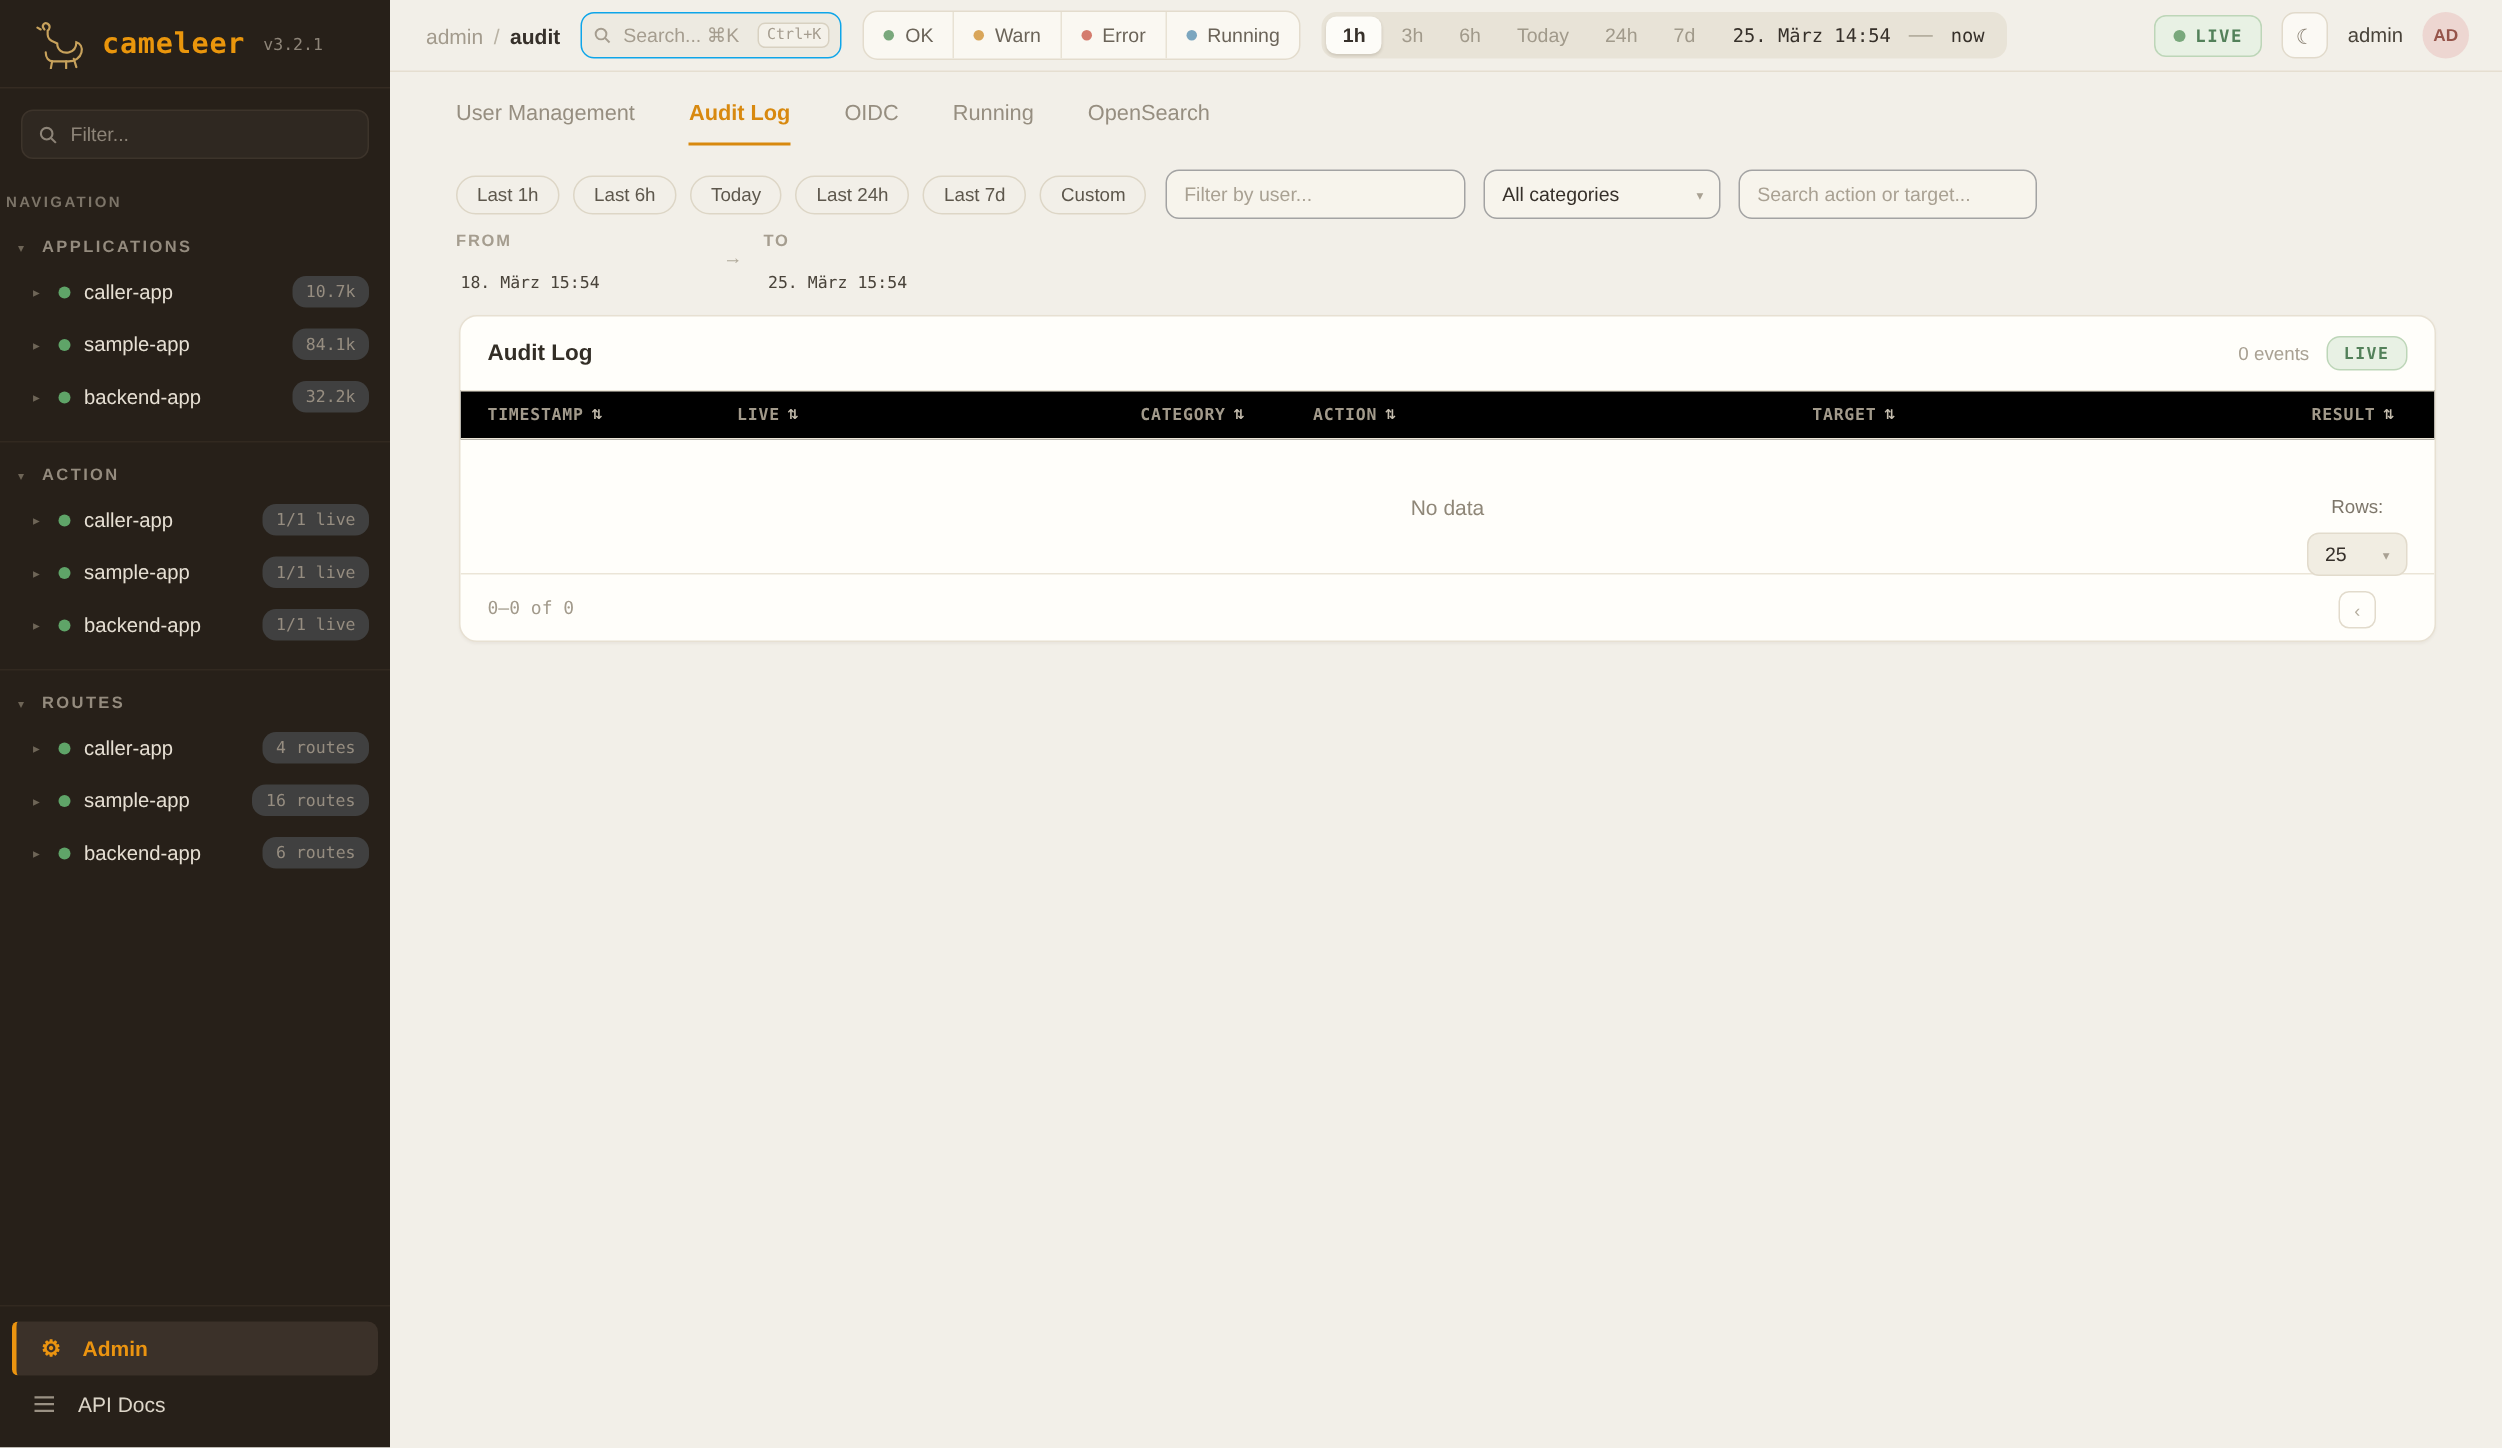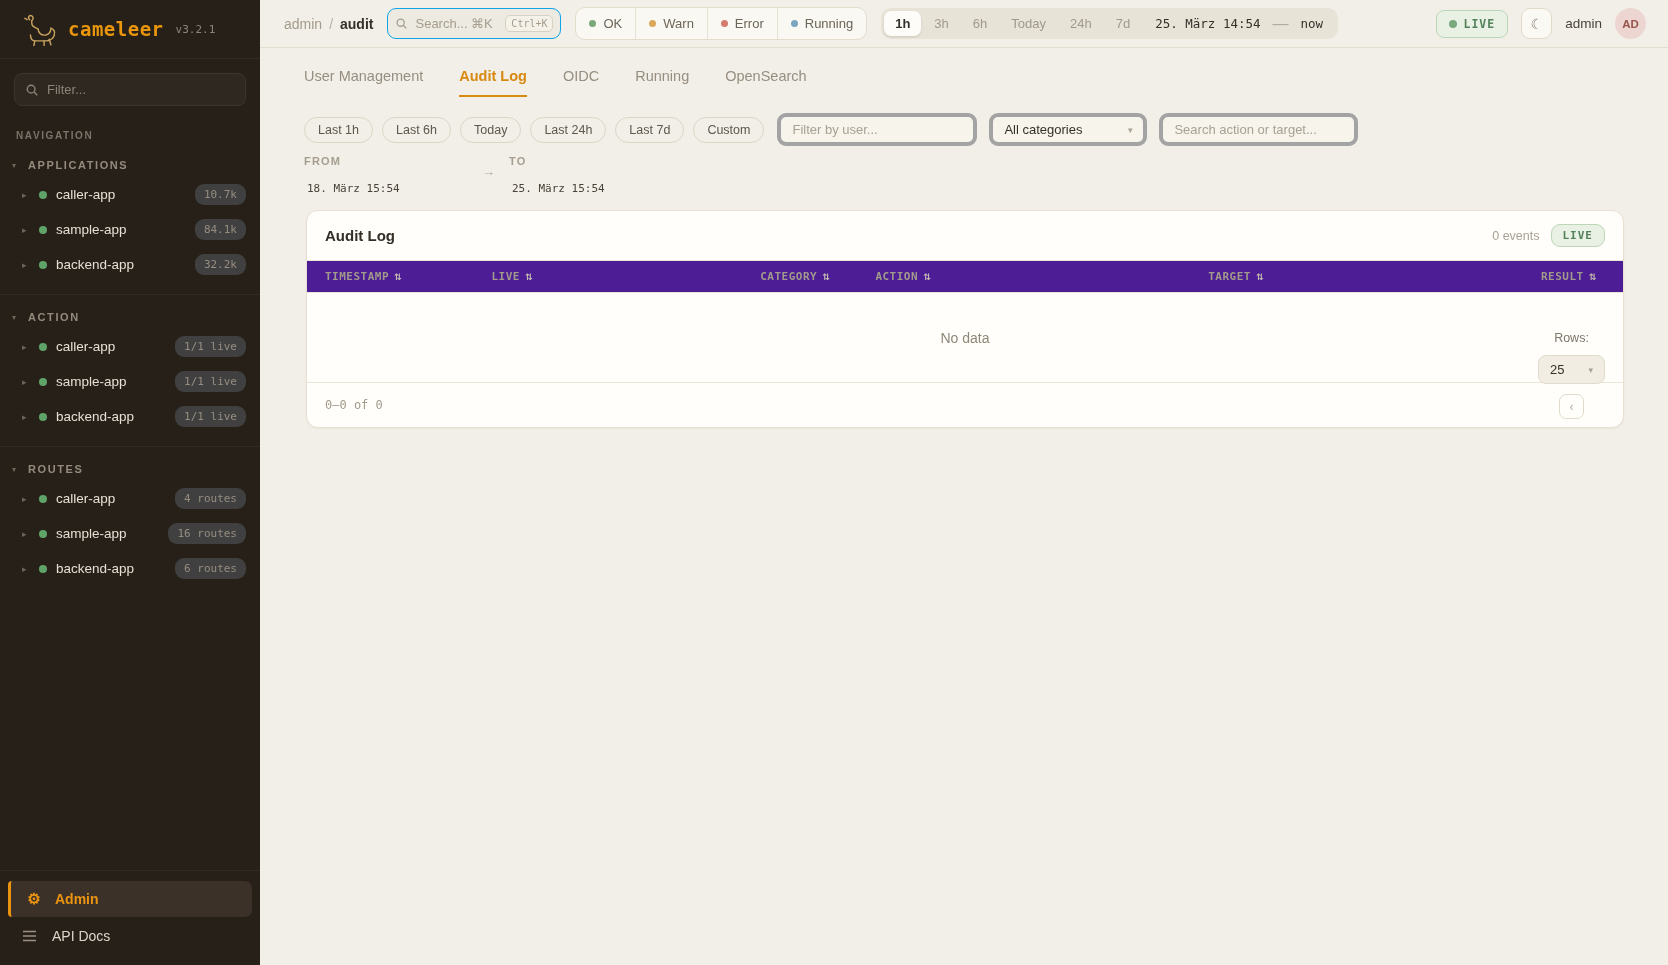--- a/index.html
+++ b/index.html
@@ -18,21 +18,21 @@
     display:flex; align-items:center; gap:10px; padding:12px 20px;
     border-bottom:1px solid #352b22; height:59px; flex-shrink:0;
   }
   .logo-name { font-family:"DejaVu Sans Mono", monospace; font-weight:bold; font-size:19px; color:#ea960c; letter-spacing:0.5px; }
   .logo-version { font-family:"DejaVu Sans Mono", monospace; font-size:11px; color:#8d8478; margin-left:2px; }
   .side-filter-wrap { padding:14px 14px 10px; }
   .side-filter {
     display:flex; align-items:center; gap:8px; background:#2f2821; border:1px solid #3d342b;
     border-radius:8px; padding:8px 10px; color:#8d8478; font-size:13px;
   }
-  .nav-label { font-size:10px; letter-spacing:1.6px; color:#7c7468; font-weight:bold; padding:14px 16px 2px; }
+  .nav-label { font-size:10px; letter-spacing:1.6px; color:#7c7468; font-weight:bold; padding:14px 4px 2px; }
   .nav-section { padding:10px 0 6px; }
   .nav-section + .nav-section { border-top:1px solid #322920; margin-top:6px; }
   .section-head { display:flex; align-items:center; gap:12px; padding:6px 16px 6px 12px; cursor:default; }
   .section-caret { font-size:8px; color:#6e6557; }
   .section-title { font-size:11px; font-weight:bold; letter-spacing:1.6px; color:#948b7e; }
   .nav-item { display:flex; align-items:center; gap:9px; padding:7px 14px 7px 22px; cursor:pointer; }
   .item-caret { font-size:9px; color:#6e6557; width:8px; }
   .dot { width:8px; height:8px; border-radius:50%; flex-shrink:0; }
   .item-name { font-size:13.5px; color:#e6dfd3; }
   .item-badge {
@@ -109,21 +109,21 @@
   .tab.active { color:#d8890f; border-bottom-color:#d8890f; font-weight:bold; }
 
   
   .filter-area { padding:16px 44px 0; }
   .filter-row { display:flex; align-items:center; gap:9px; }
   .chip {
     border:1px solid #ddd6c6; border-radius:999px; padding:5px 13px; font-size:12.5px;
     color:#5d574c; background:transparent; cursor:pointer; white-space:nowrap;
   }
   .f-input {
-    height:33px; background:#f7f4ec; border:4px solid #a3a3a3; border-radius:9px;
+    height:33px; background:#f7f4ec; border:1px solid #a3a3a3; border-radius:9px;
     display:flex; align-items:center; padding:0 11px; font-size:13px; color:#a9a193; cursor:text;
   }
   .f-input.select { color:#36302a; cursor:pointer; justify-content:space-between; }
   .sel-chev { color:#a9a193; font-size:9px; margin-left:8px; }
   .fromto-row { display:flex; align-items:flex-start; margin-top:9px; }
   .ft-col { display:flex; flex-direction:column; gap:15px; width:178px; }
   .ft-label { font-size:11px; letter-spacing:1.2px; color:#a59d8f; font-weight:bold; }
   .ft-value { font-family:"DejaVu Sans Mono", monospace; font-size:11px; color:#49433a; padding-left:3px; }
   .ft-arrow { color:#b1aa9b; font-size:13px; padding:9px 14px 0 0; }
 
@@ -134,21 +134,21 @@
   }
   .card-head { display:flex; align-items:center; padding:13px 18px; }
   .card-title { font-size:15px; font-weight:bold; color:#332e26; }
   .card-head-right { margin-left:auto; display:flex; align-items:center; gap:11px; }
   .events-count { font-size:12.5px; color:#a9a193; }
   .live-pill {
     background:#e8f1e4; border:1px solid #bdd6b8; border-radius:9px; padding:4px 11px;
     font-family:"DejaVu Sans Mono", monospace; font-size:11px; font-weight:bold; letter-spacing:1px; color:#53815a;
   }
   .thead {
-    display:flex; background:#4c1d95; border-top:1px solid #ebe5d7; border-bottom:1px solid #ebe5d7;
+    display:flex; background:#000000; border-top:1px solid #ebe5d7; border-bottom:1px solid #ebe5d7;
     padding:9px 18px; align-items:center;
   }
   .th { display:flex; align-items:center; gap:5px; font-family:"DejaVu Sans Mono", monospace;
         font-size:11px; font-weight:bold; letter-spacing:0.5px; color:#a29a8b; cursor:pointer; }
   .sort-ic { font-size:9px; color:#c6beaf; font-family:"DejaVu Sans", sans-serif; }
   .tbody-empty { height:89px; display:flex; align-items:center; justify-content:center;
                  color:#8f8778; font-size:14px; }
   .card-foot { display:flex; align-items:center; border-top:1px solid #ebe5d7; padding:10px 18px; height:45px; }
   .range-text { font-family:"DejaVu Sans Mono", monospace; font-size:12px; color:#a29a8b; }
   .foot-right { margin-left:auto; display:flex; align-items:center; gap:10px;flex-direction:column; }

